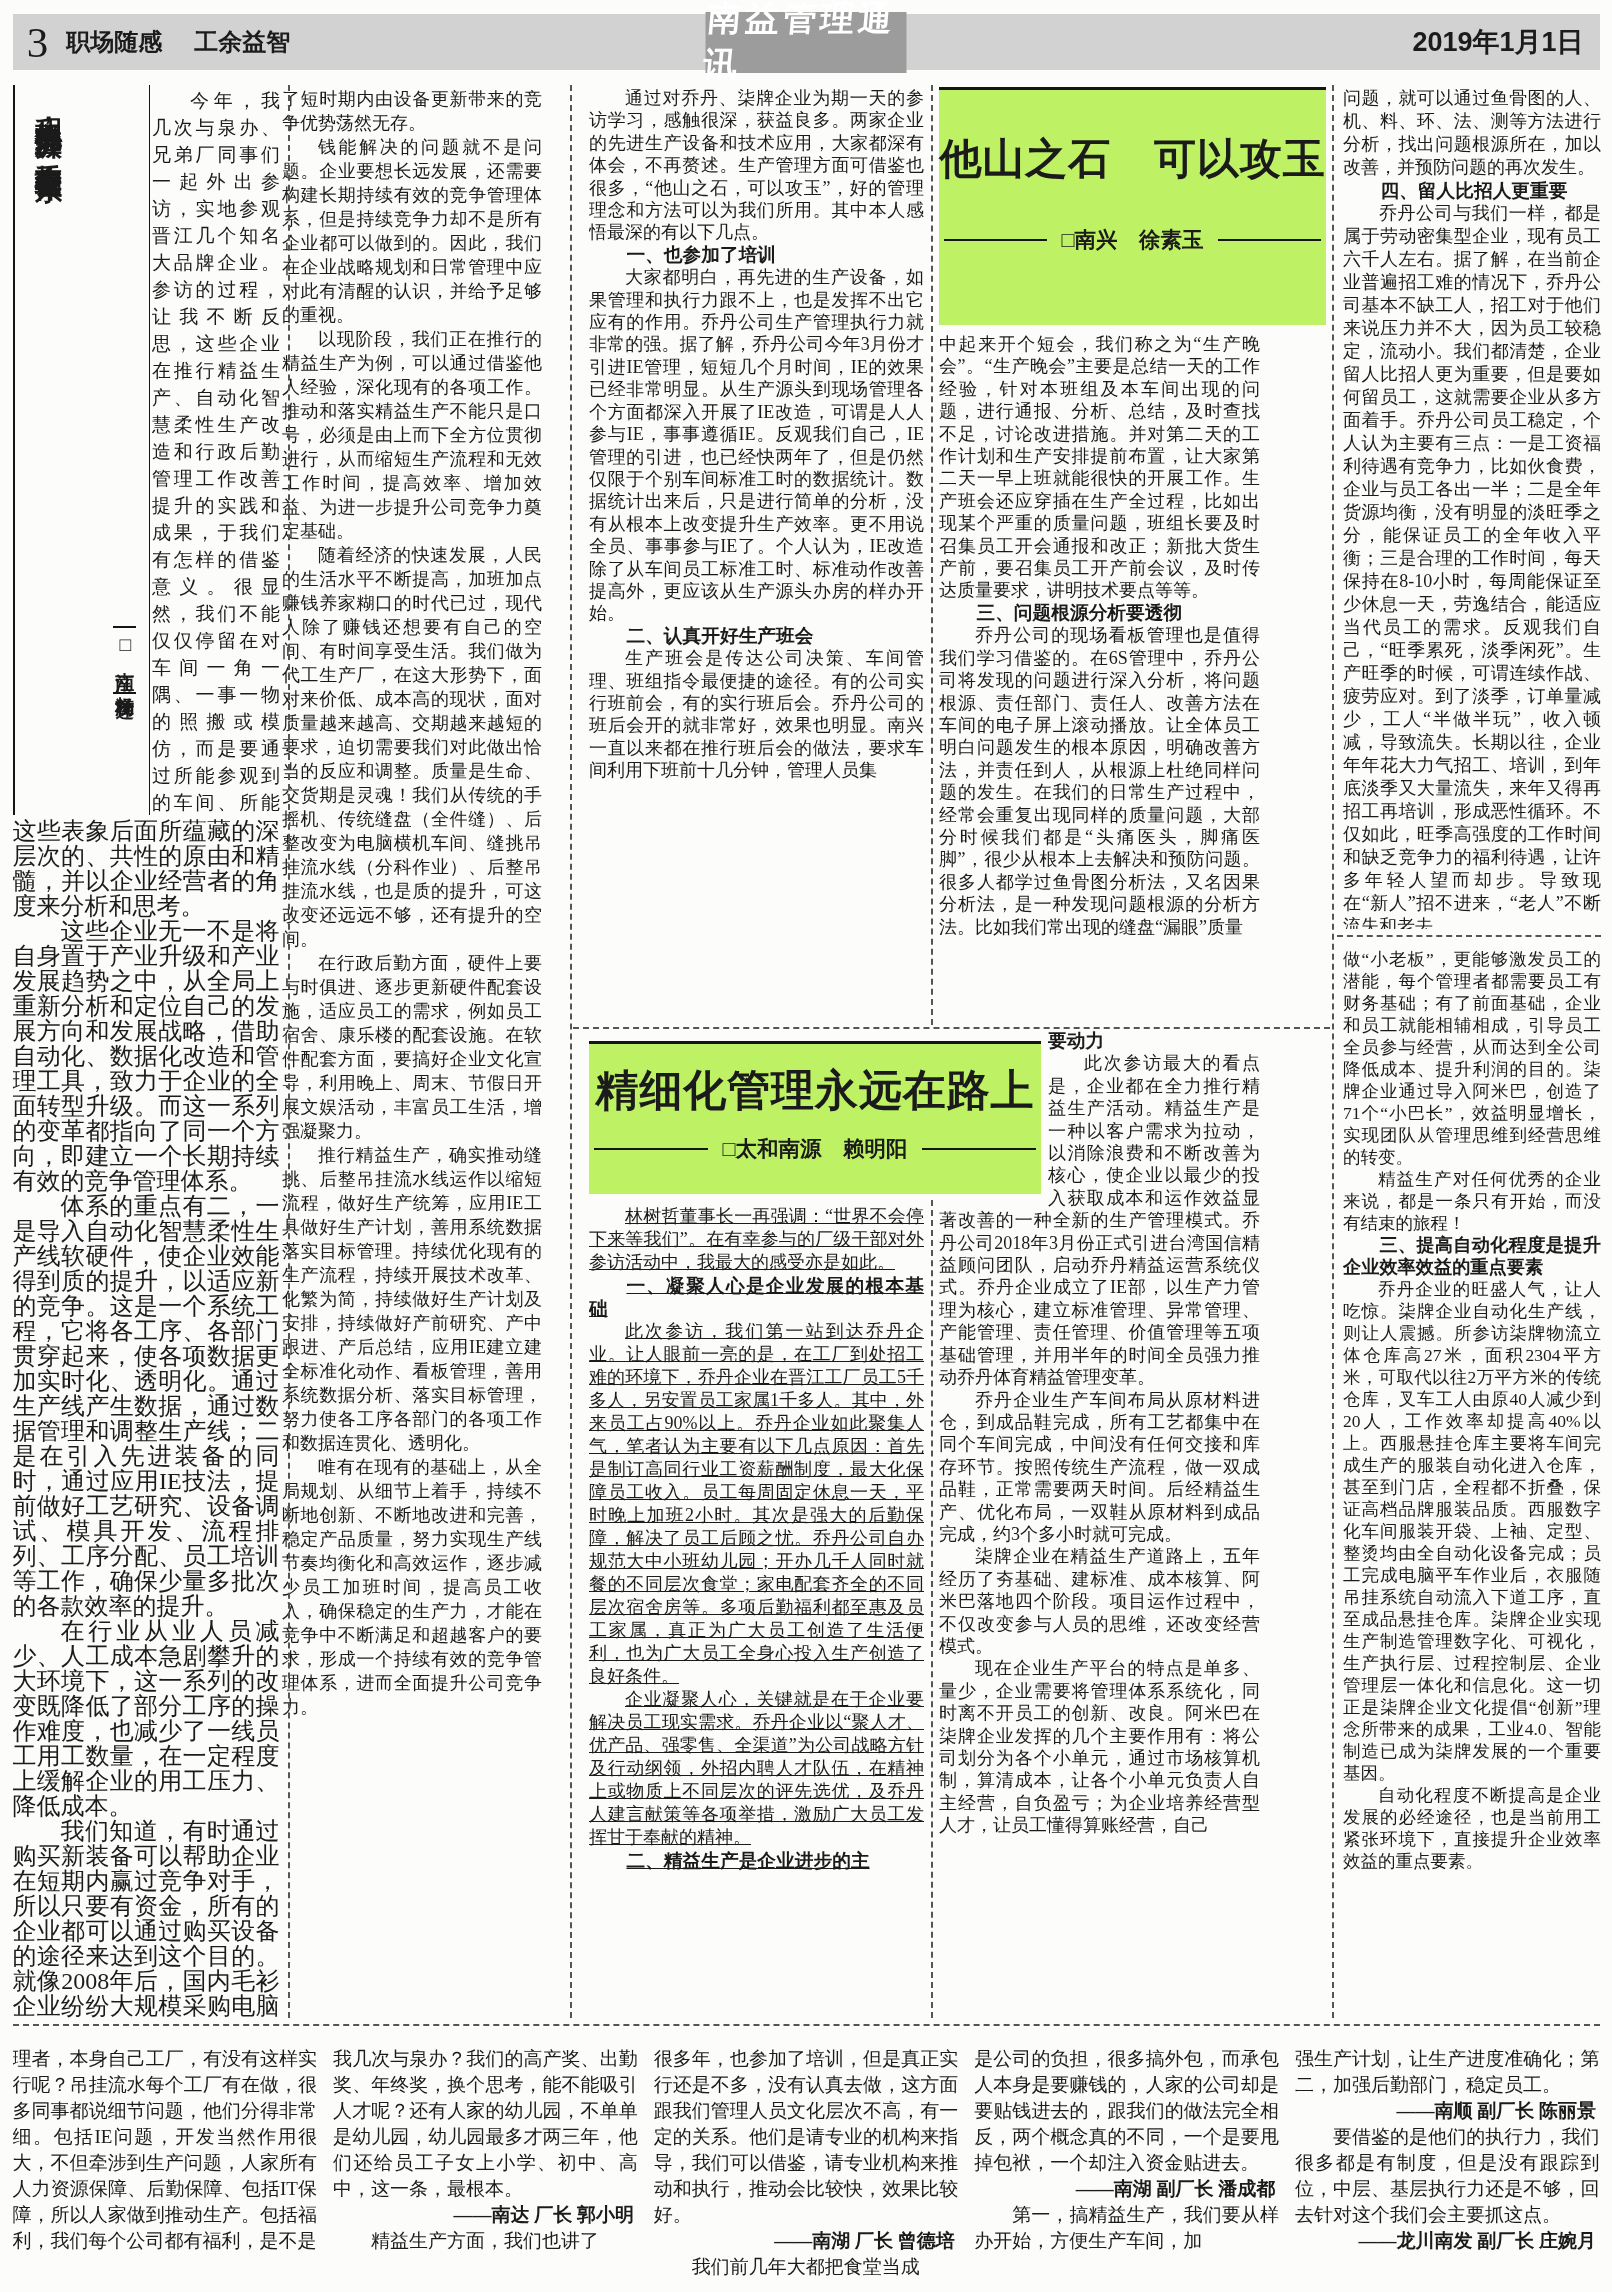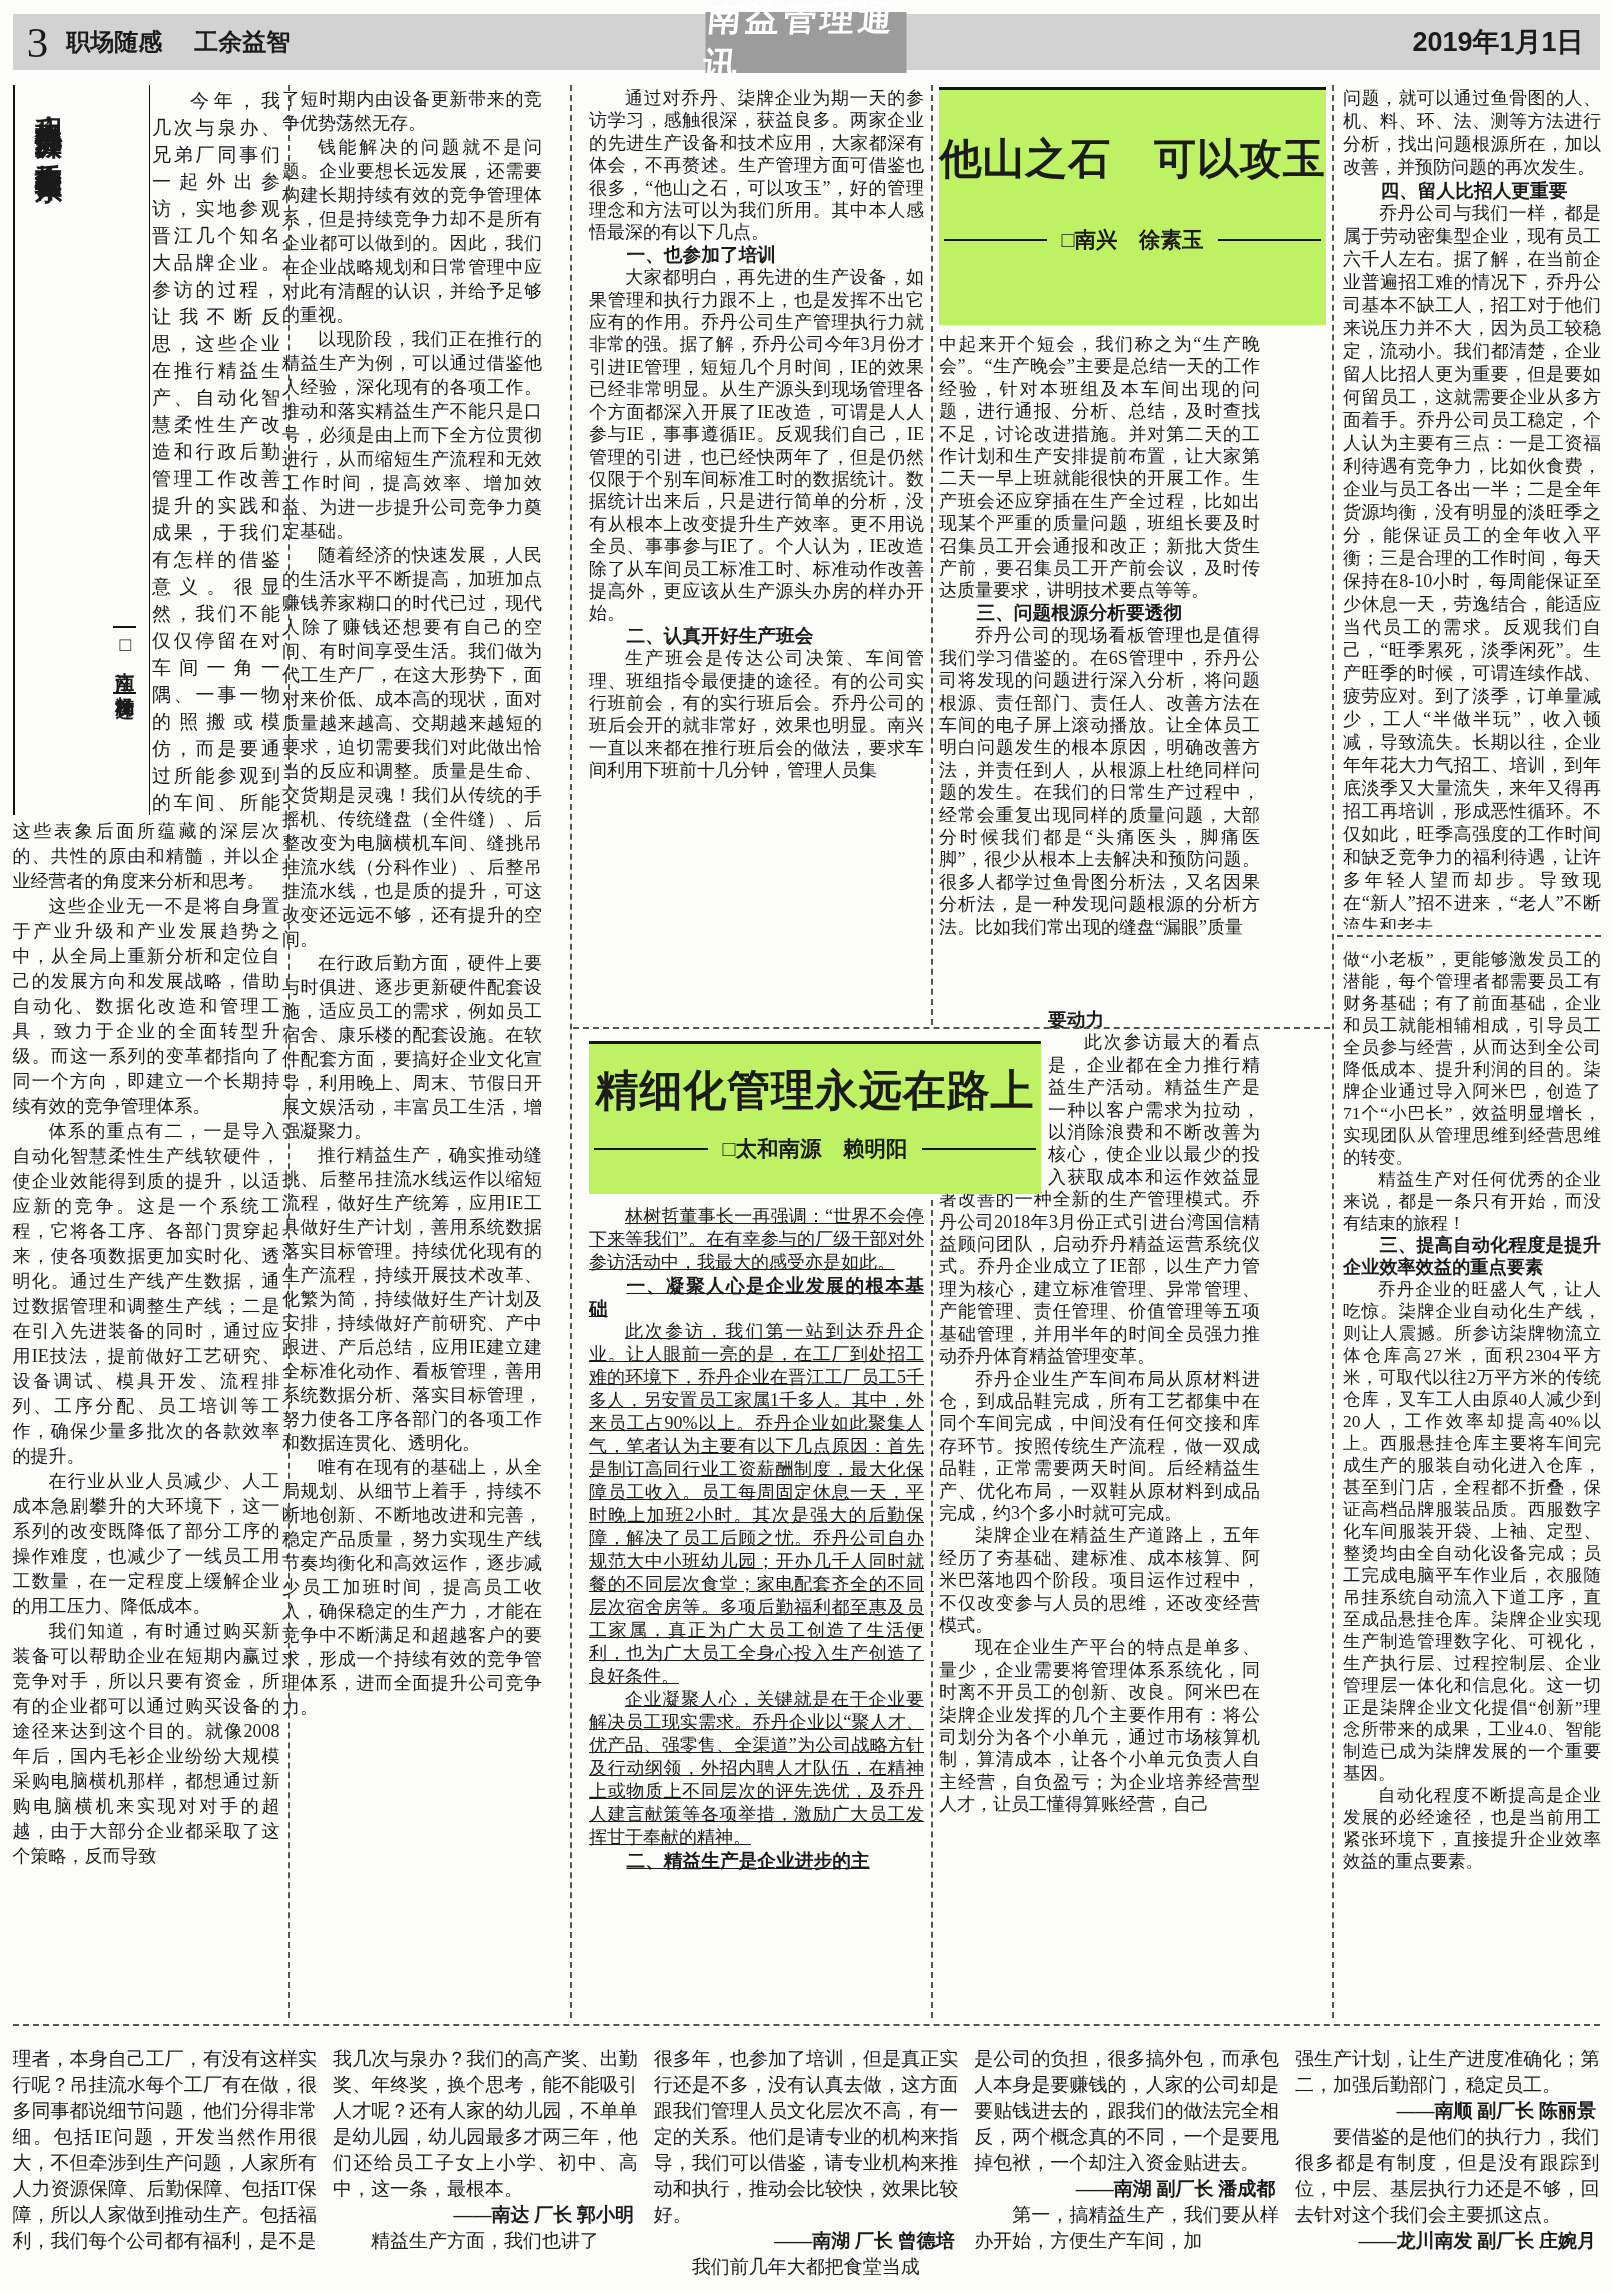--- a/index.html
+++ b/index.html
@@ -43,26 +43,26 @@
   .box2 .btitle{font-size:42px;margin-top:41px;}
   .box2 .bylinerow{margin-top:38px;}
   .box3{left:589px;top:1041px;width:452px;height:150px;}
   .box3 .btitle{font-size:43px;margin-top:18px;}
   .box3 .bylinerow{margin-top:14.3px;}
   
   .vdash{position:absolute;width:0;border-left:2.7px dashed #555;}
   .hdash{position:absolute;height:0;border-top:2.7px dashed #555;}
   
   .colA{left:152px;top:87px;width:128px;height:727px;font-size:19px;line-height:27px;}
-  .colB{left:12.5px;top:819px;width:267px;height:1200px;font-size:18px;line-height:25px;}
+  .colB{left:12.5px;top:819px;width:267px;height:1200px;font-size:24px;line-height:25px;}
   .colC{left:282px;top:87px;width:260px;height:1932px;font-size:18px;line-height:24px;}
   .m1top{left:589px;top:87px;width:335px;height:939px;font-size:18px;line-height:22.4px;}
   .m2top{left:939px;top:333px;width:321px;height:691px;font-size:18px;line-height:22.4px;}
   .p1col{left:589px;top:1205px;width:335px;height:811px;font-size:18px;line-height:23px;text-decoration:underline;}
-  .p2col{left:939px;top:1009px;width:321px;height:987px;font-size:18px;line-height:22.4px;}
+  .p2col{left:939px;top:1030px;width:321px;height:987px;font-size:18px;line-height:22.4px;}
   .wrap-spacer{float:left;width:109px;height:167px;}
   .e1col{left:1343px;top:87px;width:258px;height:842px;font-size:18px;line-height:23px;}
   .e2col{left:1343px;top:948px;width:258px;height:1069px;font-size:17.5px;line-height:22px;}
   
   .quotes{position:absolute;left:12.5px;top:2046px;width:1587px;height:240px;display:flex;gap:16px;}
   .qcol{flex:1;font-size:19px;line-height:26px;overflow:hidden;text-align:justify;}
 </style>
 </head>
 <body>
 

